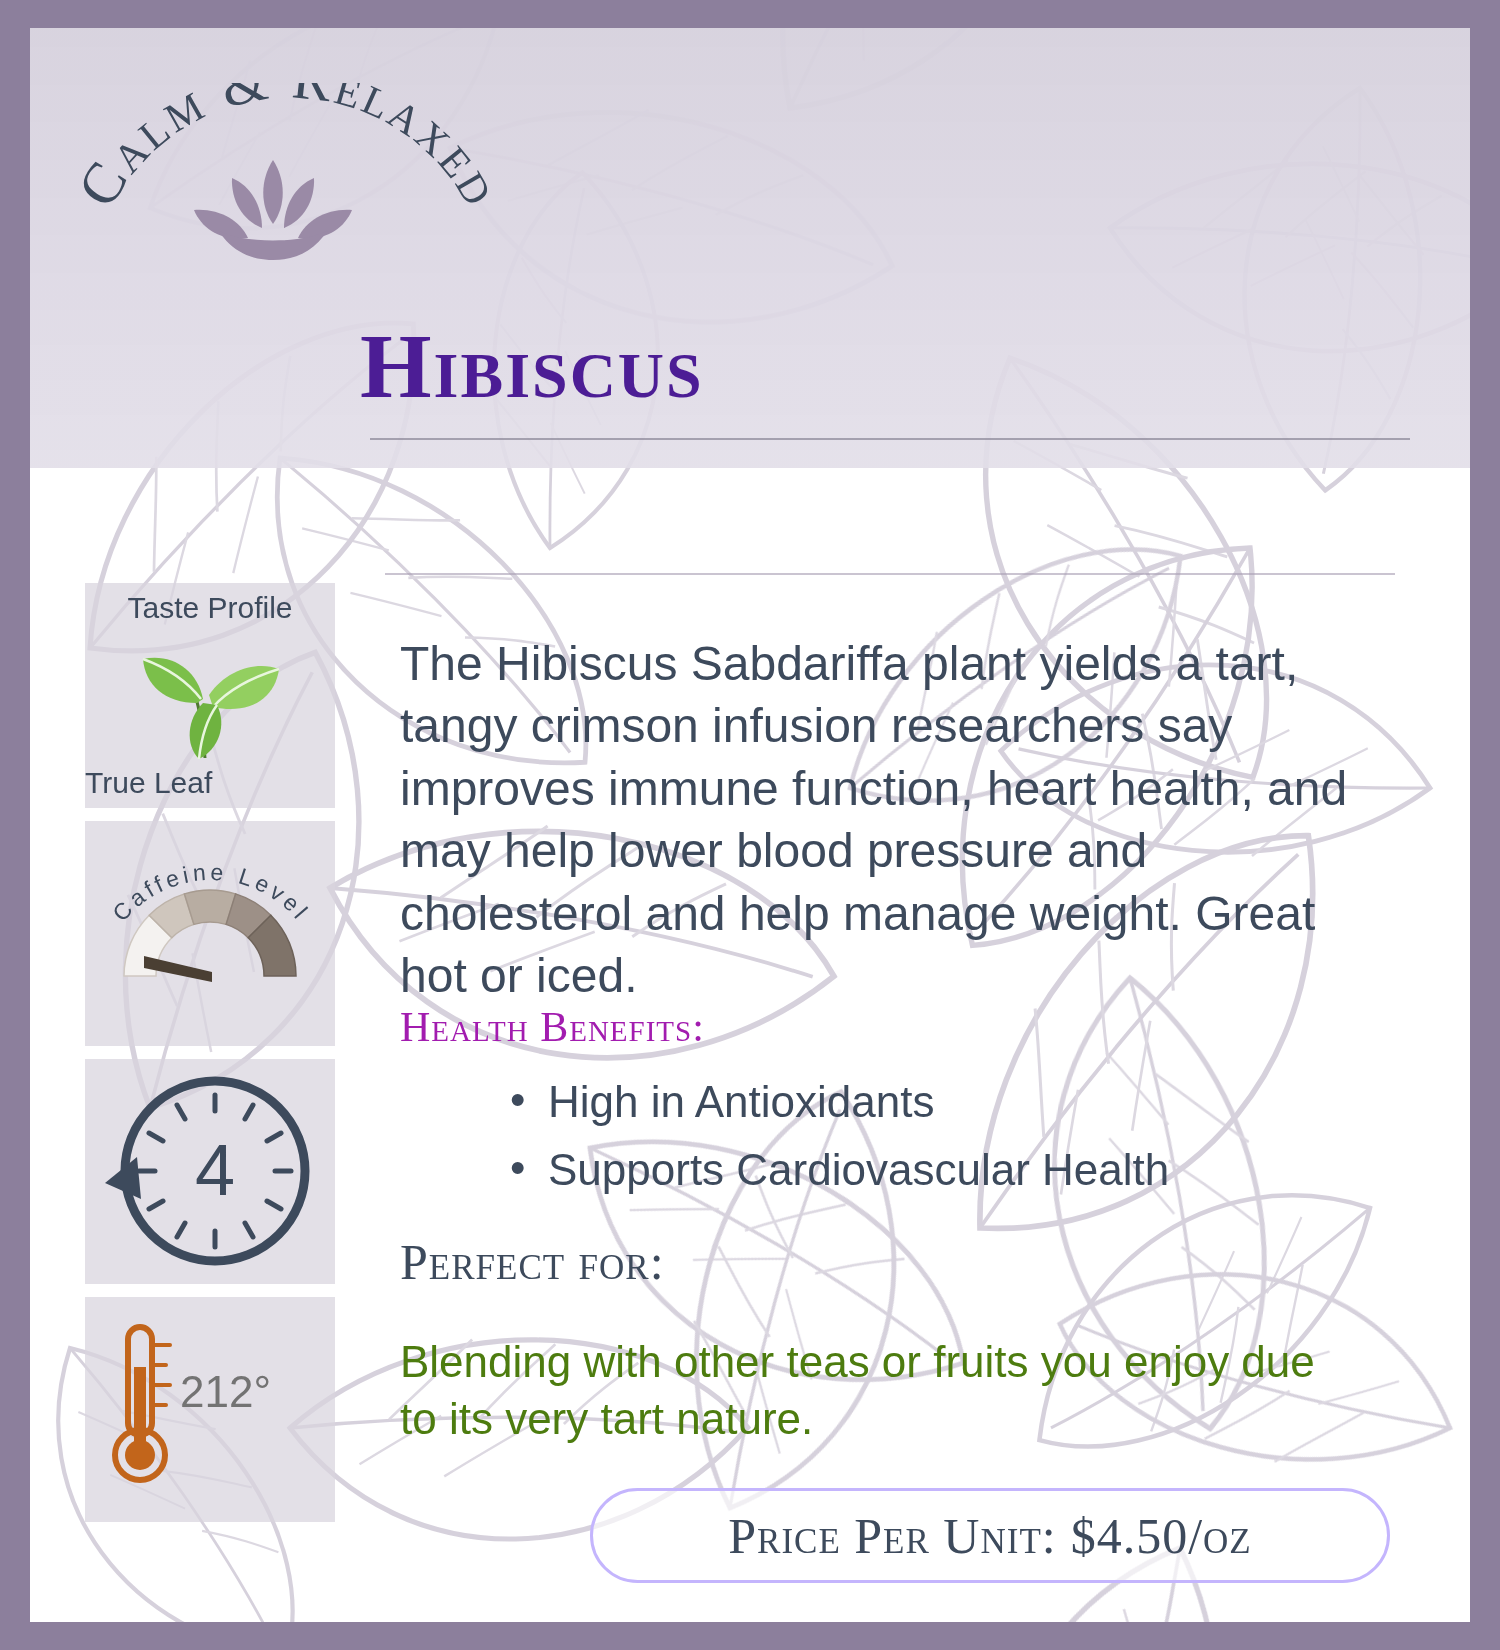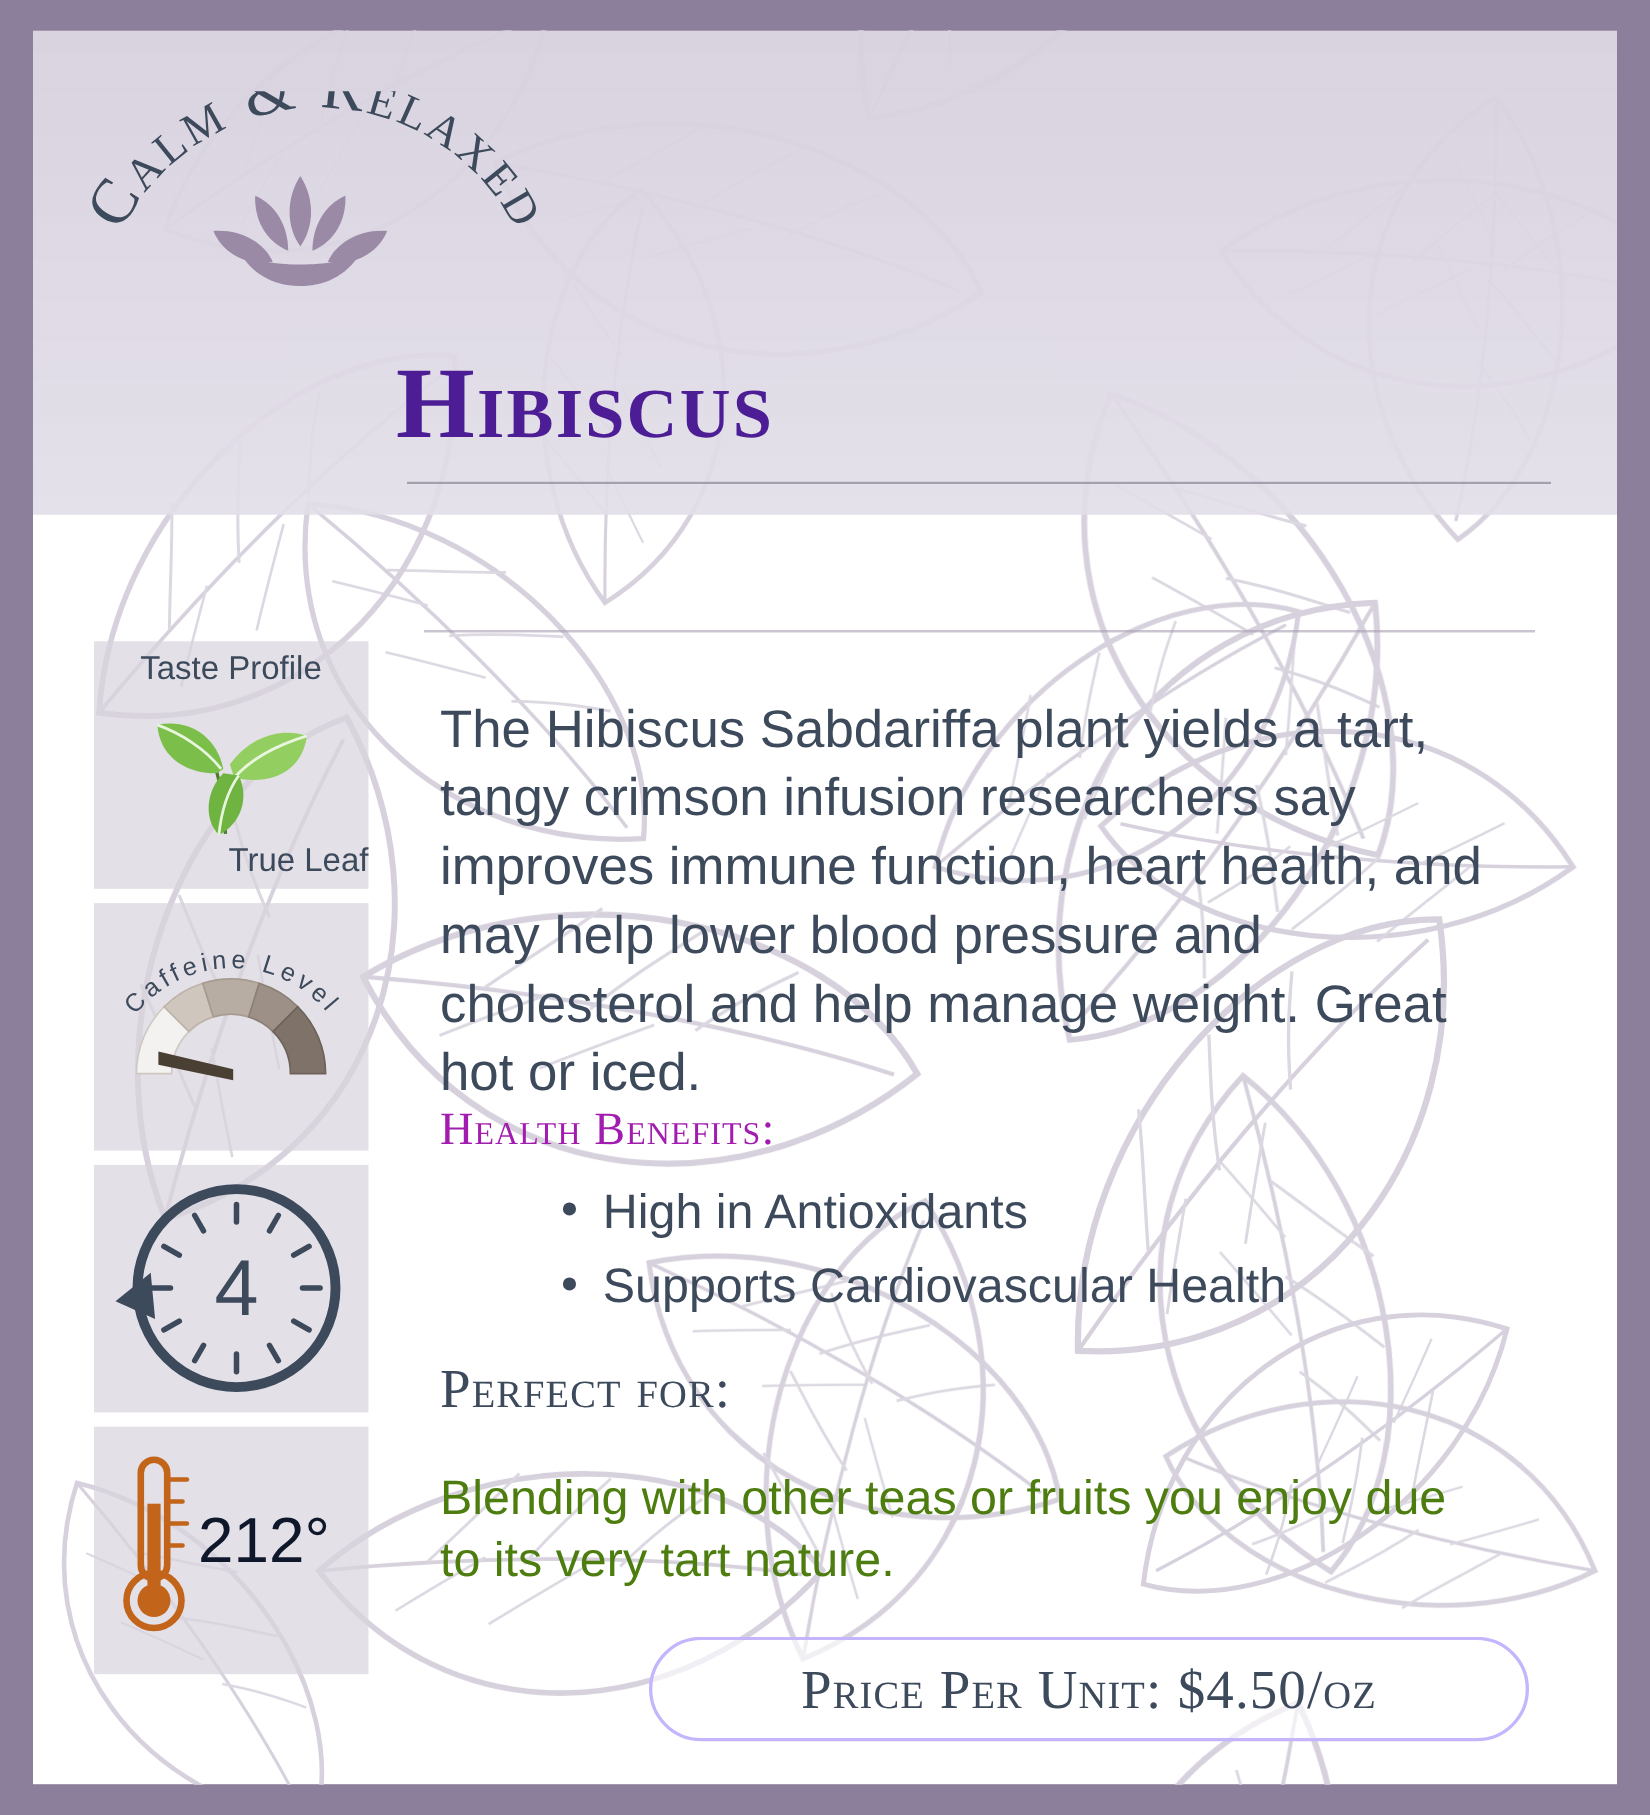--- a/index.html
+++ b/index.html
@@ -116,37 +116,37 @@
   .box-steep { height: 225px; }
   .box-temp { height: 225px; }
 
   .taste-top {
     position: absolute; top: 8px; left: 0; width: 100%;
     text-align: center;
     font-size: 30px; color: #3d4a5c;
   }
   .taste-bottom {
     position: absolute; bottom: 8px; left: 0; width: 100%;
-    text-align: right;
+    text-align: left;
     font-size: 30px; color: #3d4a5c;
   }
   .taste-img {
     position: absolute; left: 50%; top: 50px;
     transform: translateX(-50%);
     width: 150px; height: 130px;
   }
 
   .caff-svg { position: absolute; left: 0; top: 0; }
   .steep-svg { position: absolute; left: 0; top: 0; }
   .temp-svg { position: absolute; left: 0; top: 0; }
   .temp-value {
     position: absolute;
     left: 95px; top: 70px;
-    font-size: 58px;
-    color: #0f172a;
+    font-size: 44px;
+    color: #737373;
     font-family: "Liberation Sans", sans-serif;
   }
 
   
   .body-text {
     position: absolute;
     left: 370px; top: 605px;
     width: 975px;
     font-size: 48px;
     line-height: 1.30;

